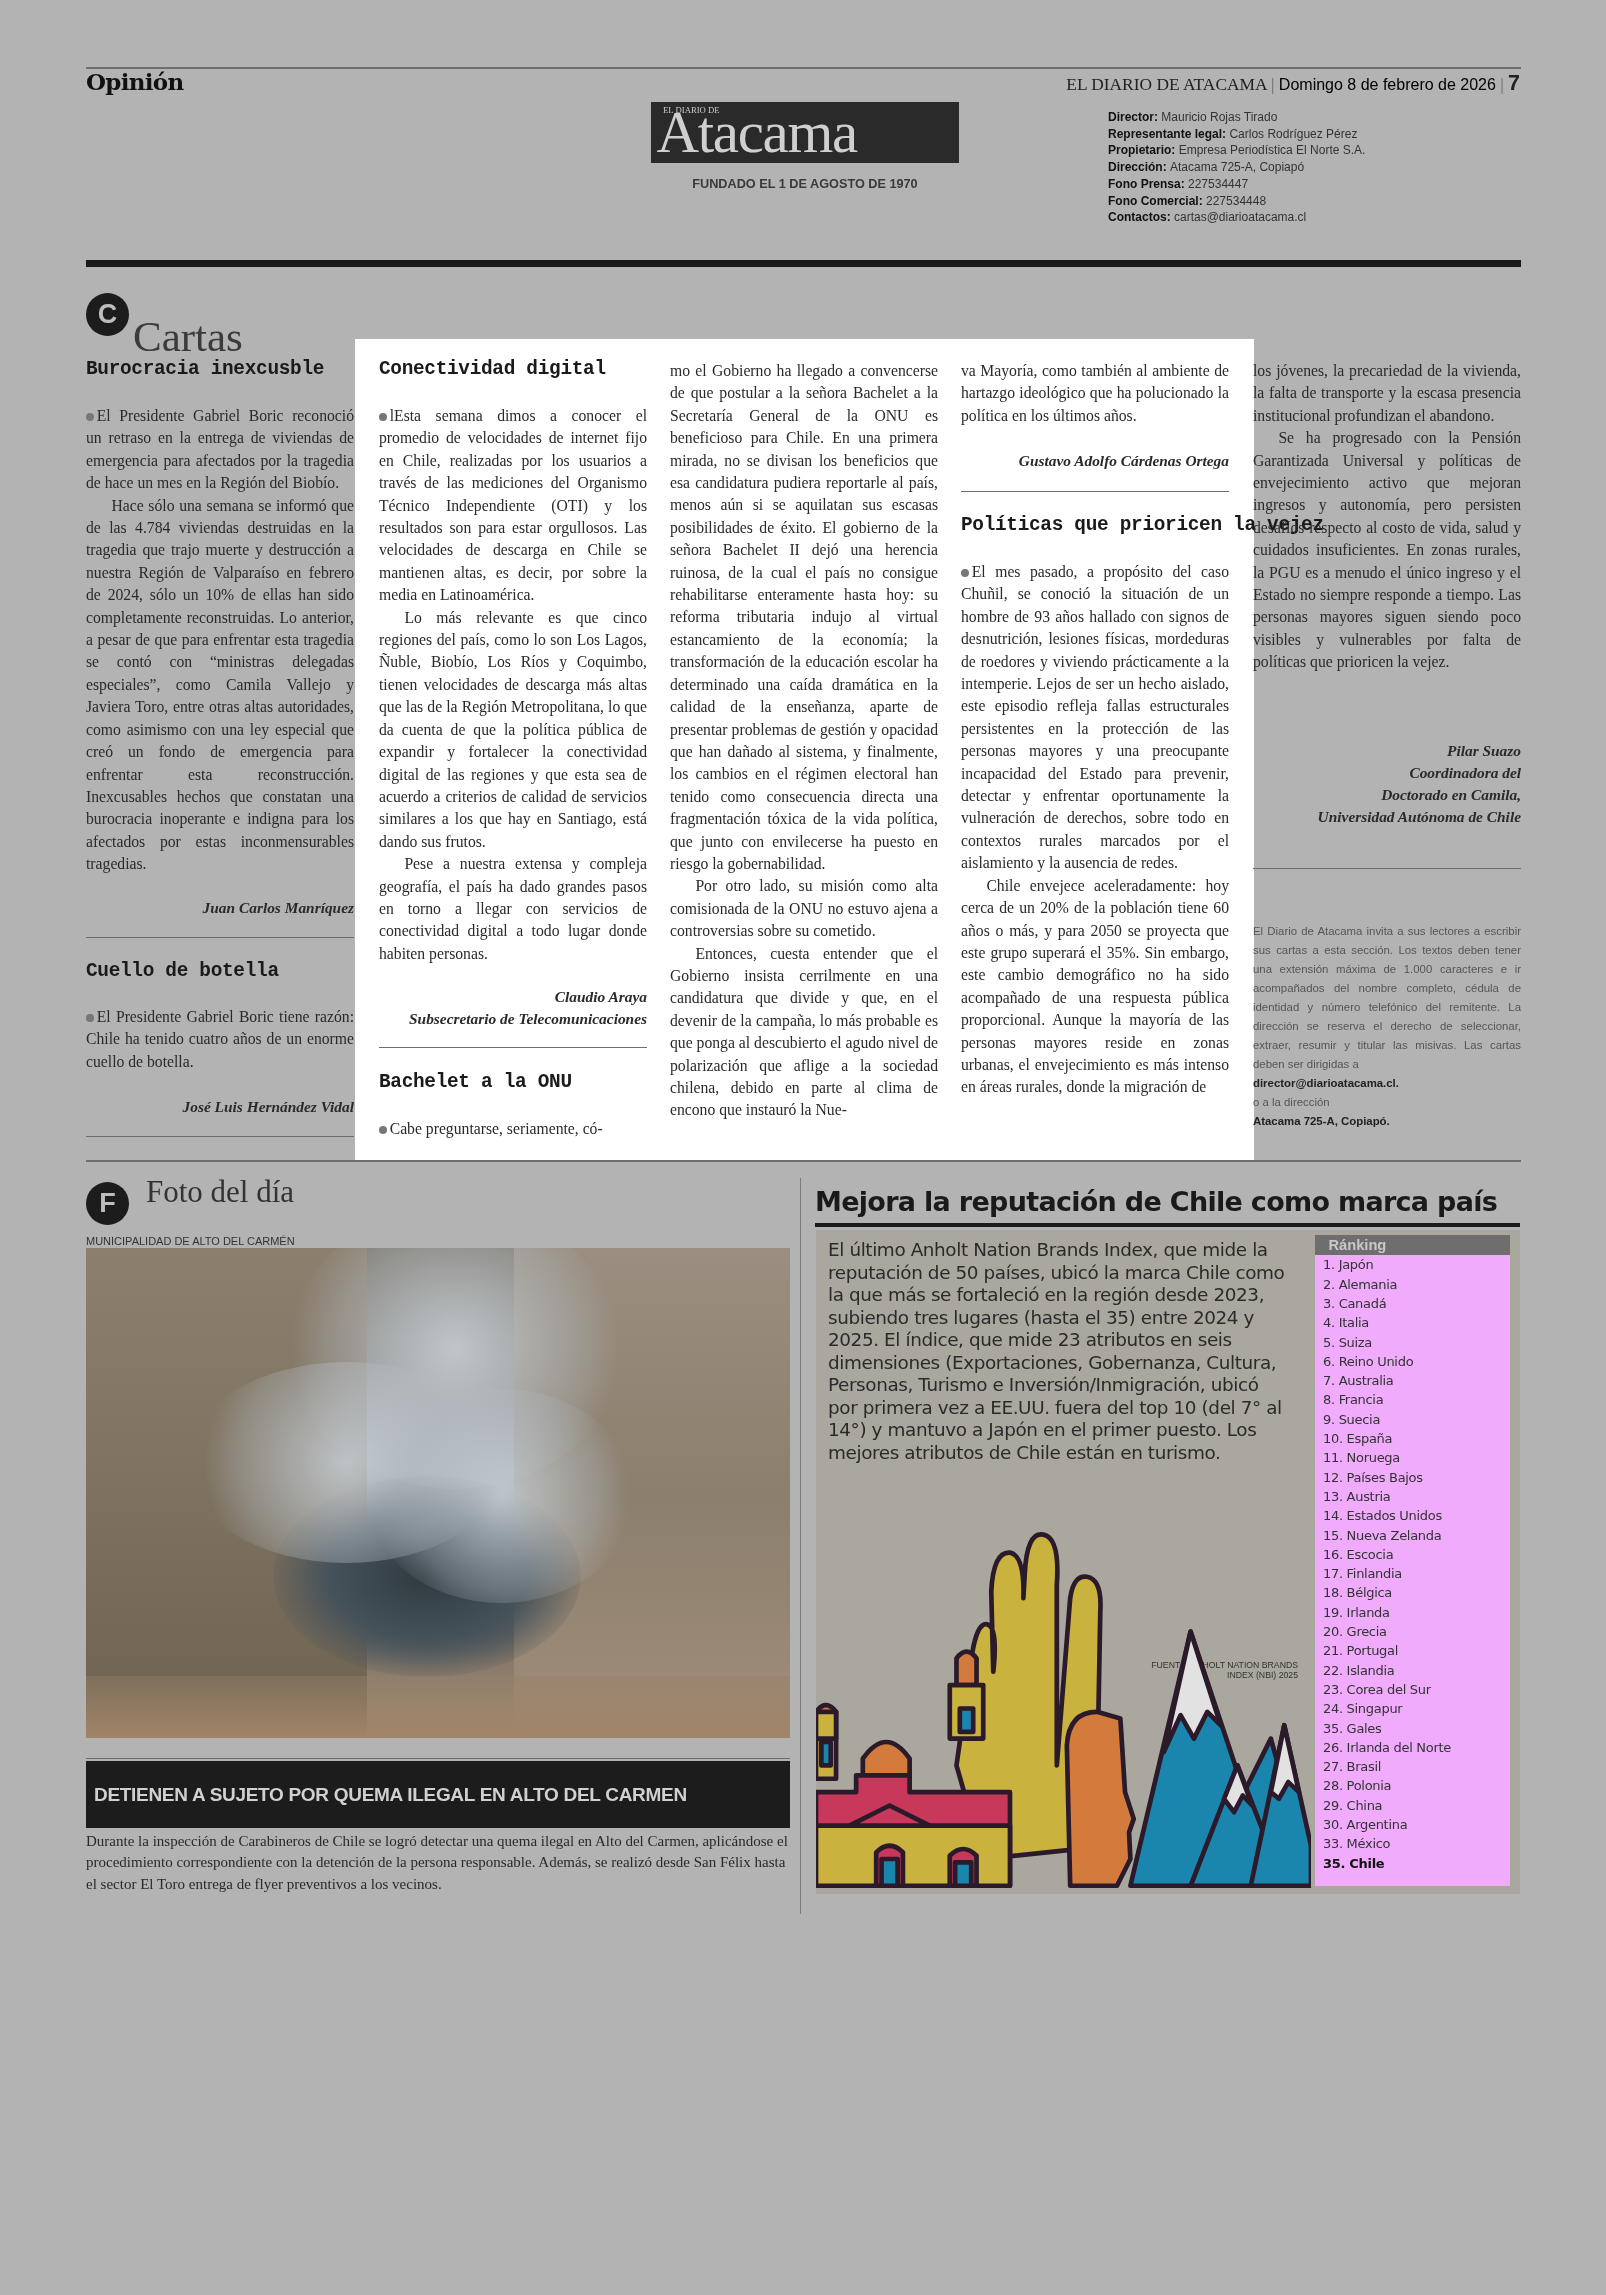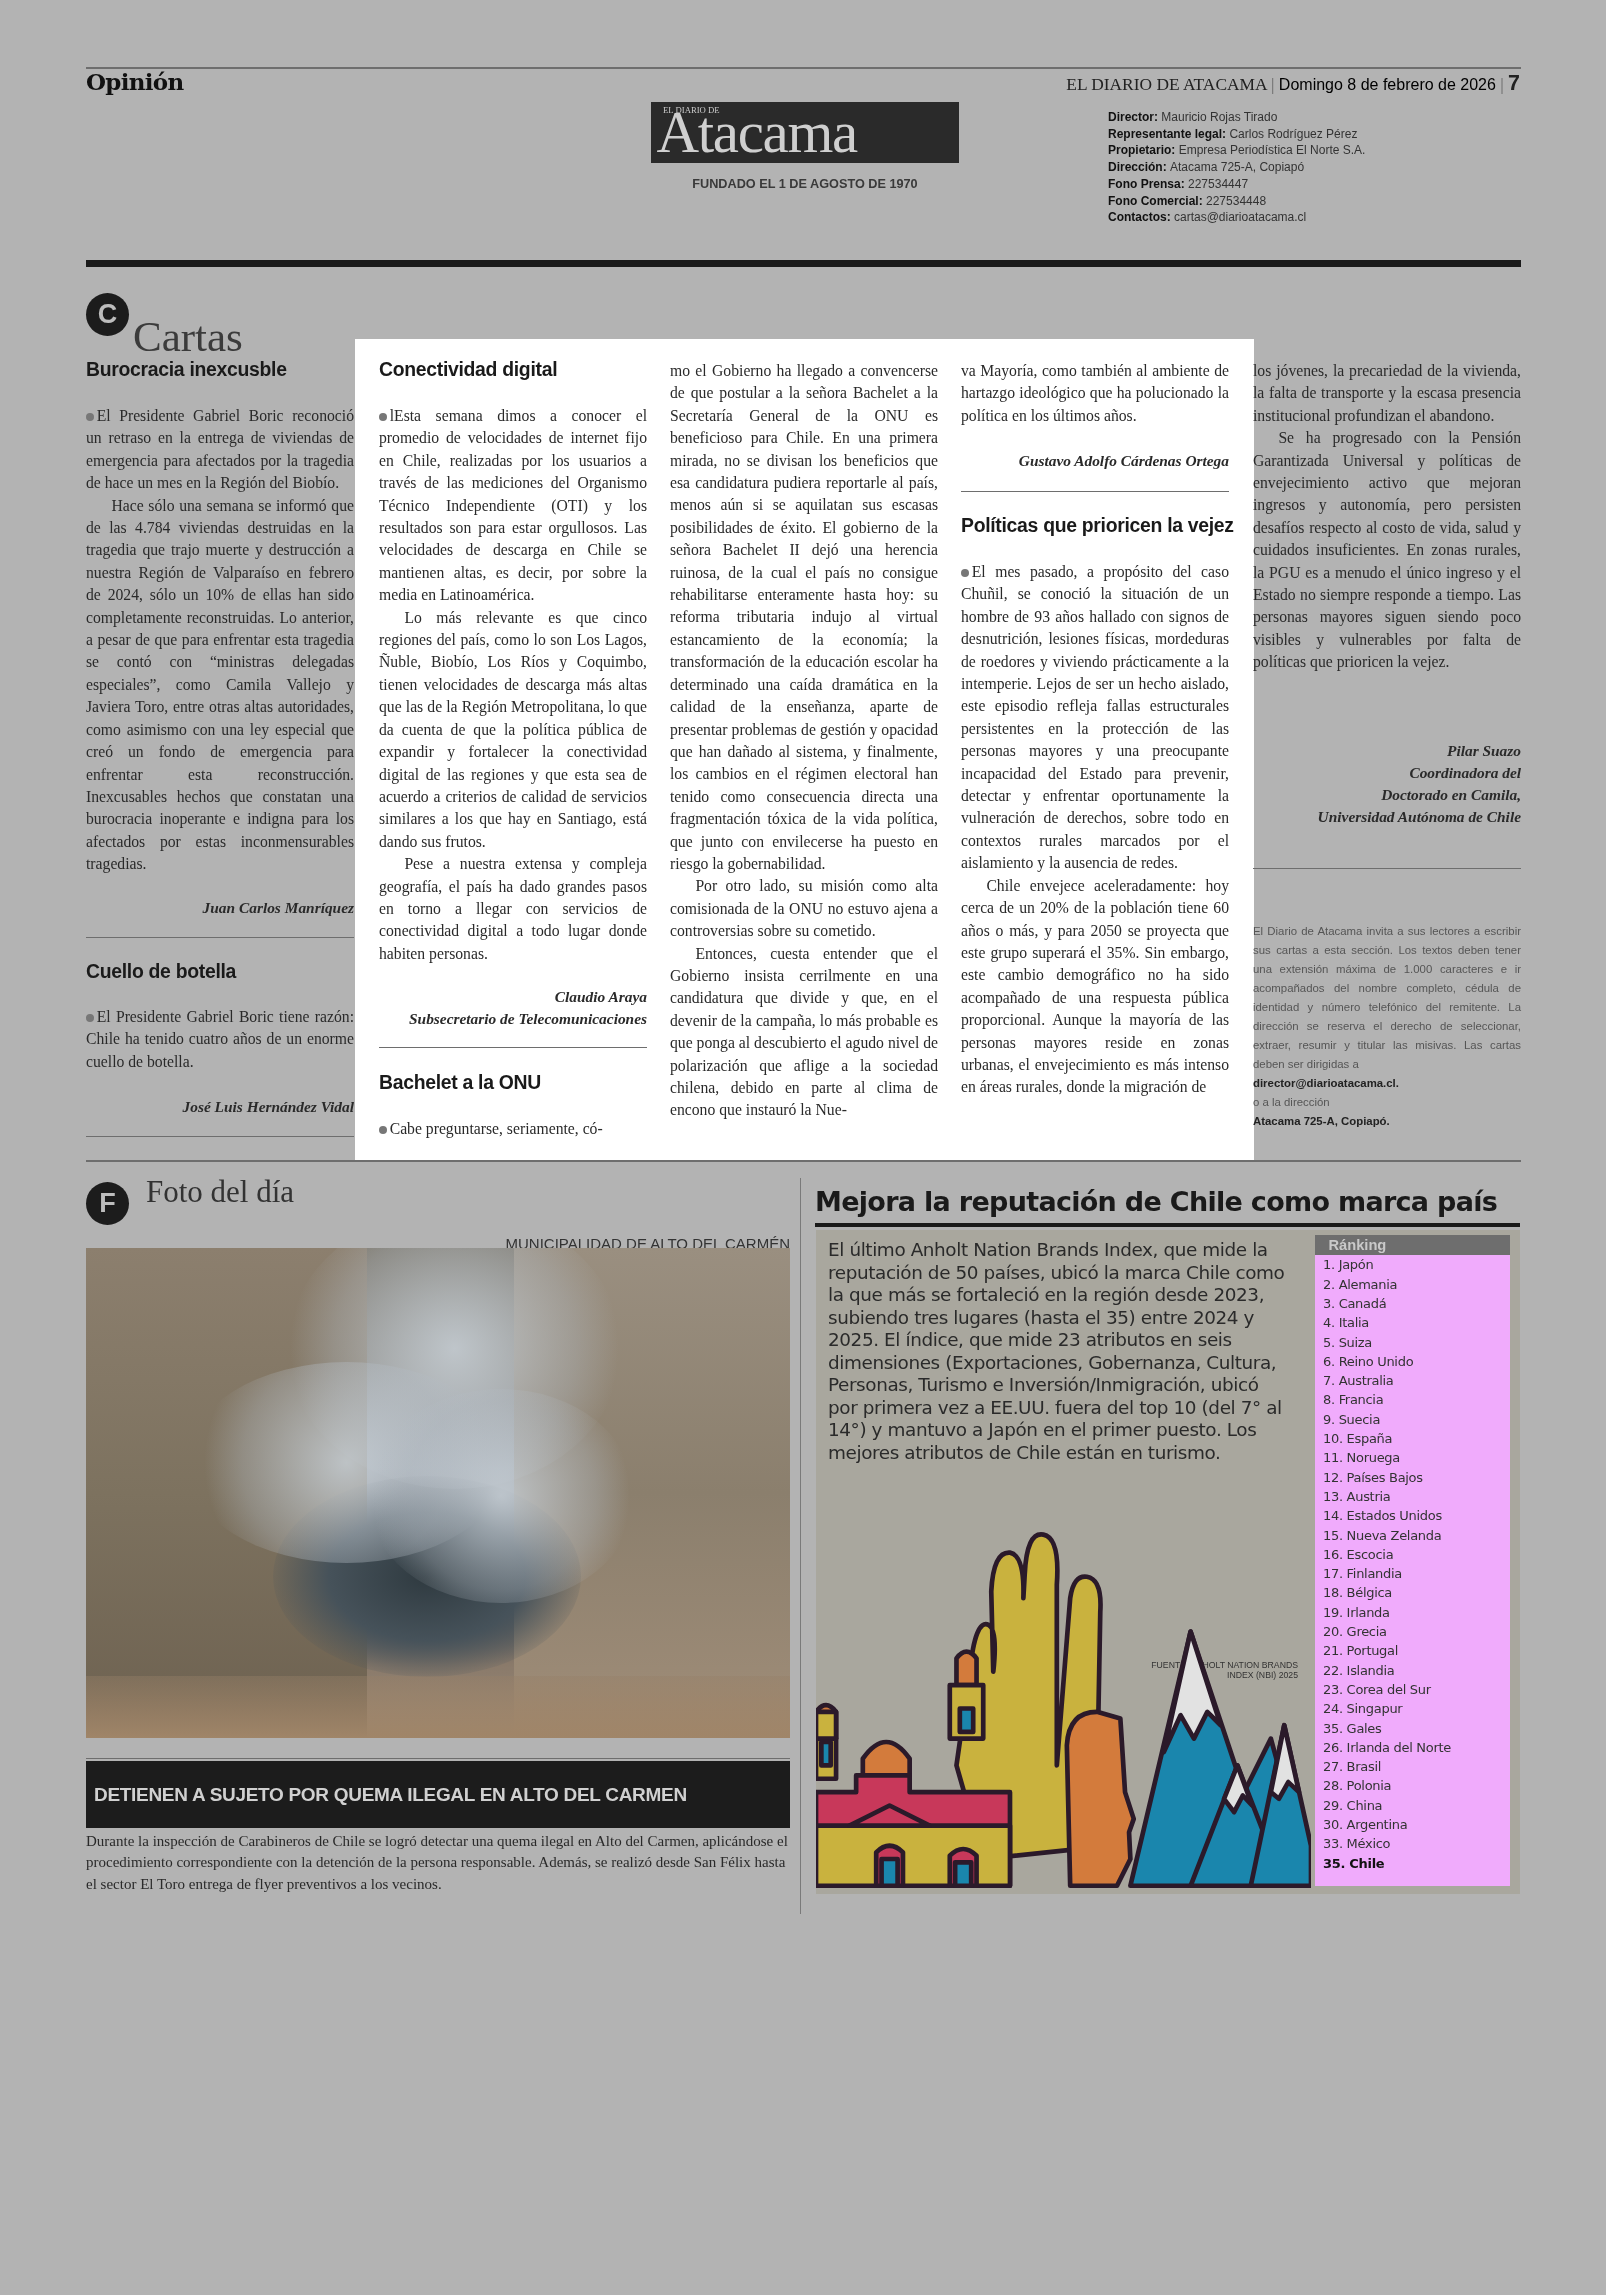--- a/index.html
+++ b/index.html
@@ -12,31 +12,31 @@
   .dateline .page { font-family:"Liberation Sans", sans-serif; font-weight:bold; font-size:21.4px; }
   .logo { background:#2a2a2a; color:#d8d8d8; border-bottom:5.4px double #2a2a2a; }
   .logo .small { font-size:8.7px; position:absolute; left:12px; top:2.7px; color:#ccc; letter-spacing:0; }
   .logo .big { font-family:"Liberation Serif", serif; font-size:59px; position:absolute; left:5.4px; top:-4px; letter-spacing:-1.3px; color:#cfcfcf; }
   .founded { font-family:"Liberation Sans", sans-serif; font-weight:bold; font-size:12.7px; color:#3a3a3a; letter-spacing:0; }
   .staff { font-family:"Liberation Sans", sans-serif; font-size:12px; line-height:16.7px; color:#333; }
   .staff b { color:#111; }
   .heavy-rule { position:absolute; background:#1a1a1a; }
   .cartas-title { font-family:"Liberation Serif", serif; font-size:43px; color:#3b3b3b; }
   .badge { border-radius:50%; background:#1c1c1c; color:#bdbdbd; font-family:"Liberation Sans", sans-serif; font-weight:bold; text-align:center; }
-  .headline { font-family:Liberation Sans, sans-serif; font-weight:bold; font-size:19.4px; letter-spacing:-0.3px; color:#1a1a1a; }
+  .headline { font-family:Liberation Mono, monospace; font-weight:bold; font-size:19.4px; letter-spacing:-0.3px; color:#1a1a1a; }
   .col-text { font-family:"Liberation Serif", serif; font-size:15.7px; line-height:22.4px; text-align:justify; color:#2a2a2a; }
   .col-text p { margin:0; text-indent:25.4px; }
   .col-text p.first { text-indent:0; }
   .bullet { display:inline-block; width:8px; height:8px; border-radius:50%; background:#777; margin-right:2.7px; vertical-align:middle; }
   .sig { font-family:"Liberation Serif", serif; font-style:italic; font-weight:bold; font-size:15.4px; text-align:right; color:#2a2a2a; line-height:22px; }
   .white-panel { position:absolute; background:#ffffff; }
   .invite { font-family:"Liberation Sans", sans-serif; font-size:11.4px; line-height:19px; color:#555; text-align:justify; }
   .invite b { color:#222; }
   .foto-title { font-family:"Liberation Serif", serif; font-size:31px; color:#333; }
-  .credit { font-family:"Liberation Sans", sans-serif; font-size:15px; color:#333; text-align:right; }
+  .credit { font-family:"Liberation Sans", sans-serif; font-size:11px; color:#333; }
   .photo { background:linear-gradient(180deg,#7a7468 0%,#8c8a84 25%,#9aa0a6 45%,#6f7479 60%,#4e5358 72%,#8a7a6a 85%,#9b8c7c 100%); overflow:hidden; }
   .photo .smoke { position:absolute; border-radius:50%; background:radial-gradient(circle, rgba(200,208,215,0.85) 0%, rgba(180,188,196,0.35) 55%, rgba(180,188,196,0) 75%); }
   .photo .crater { position:absolute; border-radius:50%; background:radial-gradient(ellipse at center, #2f3a40 0%, #46525a 45%, rgba(70,80,86,0) 75%); }
   .caption-bar { background:#1c1c1c; color:#d0d0d0; font-family:"Liberation Sans", sans-serif; font-weight:bold; font-size:19px; letter-spacing:-0.3px; }
   .caption-text { font-family:"Liberation Serif", serif; font-size:15px; line-height:21.4px; color:#2a2a2a; }
   .infog-title { font-family:"DejaVu Sans", sans-serif; font-weight:bold; font-size:27px; letter-spacing:-0.7px; color:#1a1a1a; }
   .infog-box { background:#a9a79e; }
   .infog-body { font-family:"DejaVu Sans", sans-serif; font-size:18.4px; line-height:22.5px; color:#2a2a2a; letter-spacing:-0.4px; }
   .rank-box { background:#f0abfc; }
   .rank-head { background:#6e6e6e; color:#c9c9c9; font-family:"Liberation Sans", sans-serif; font-weight:bold; font-size:14.7px; padding-left:13.4px; line-height:20px; }

